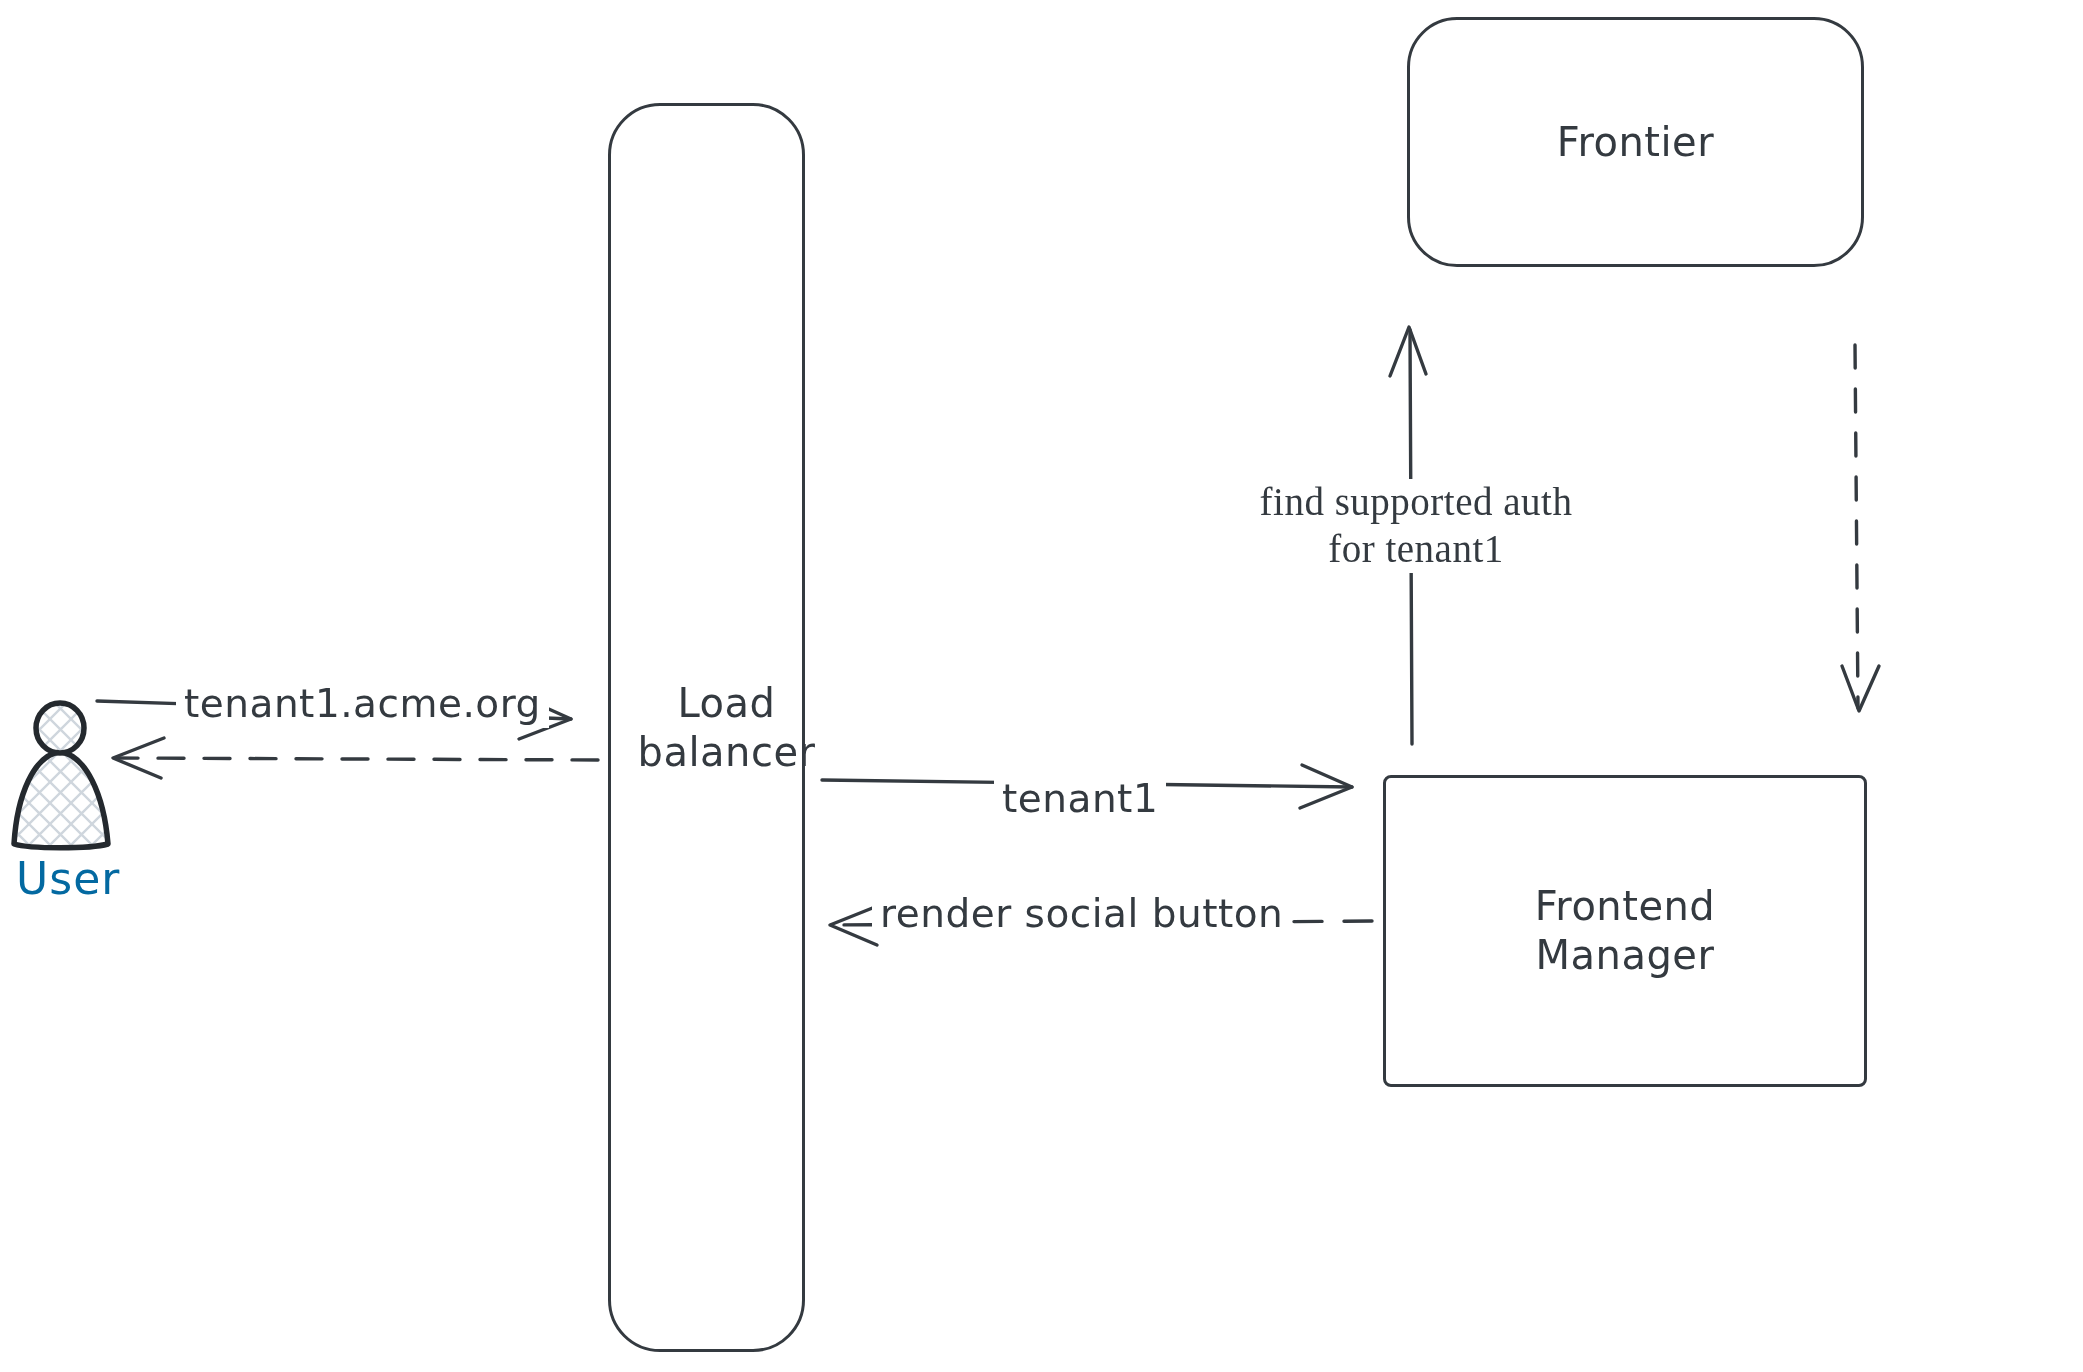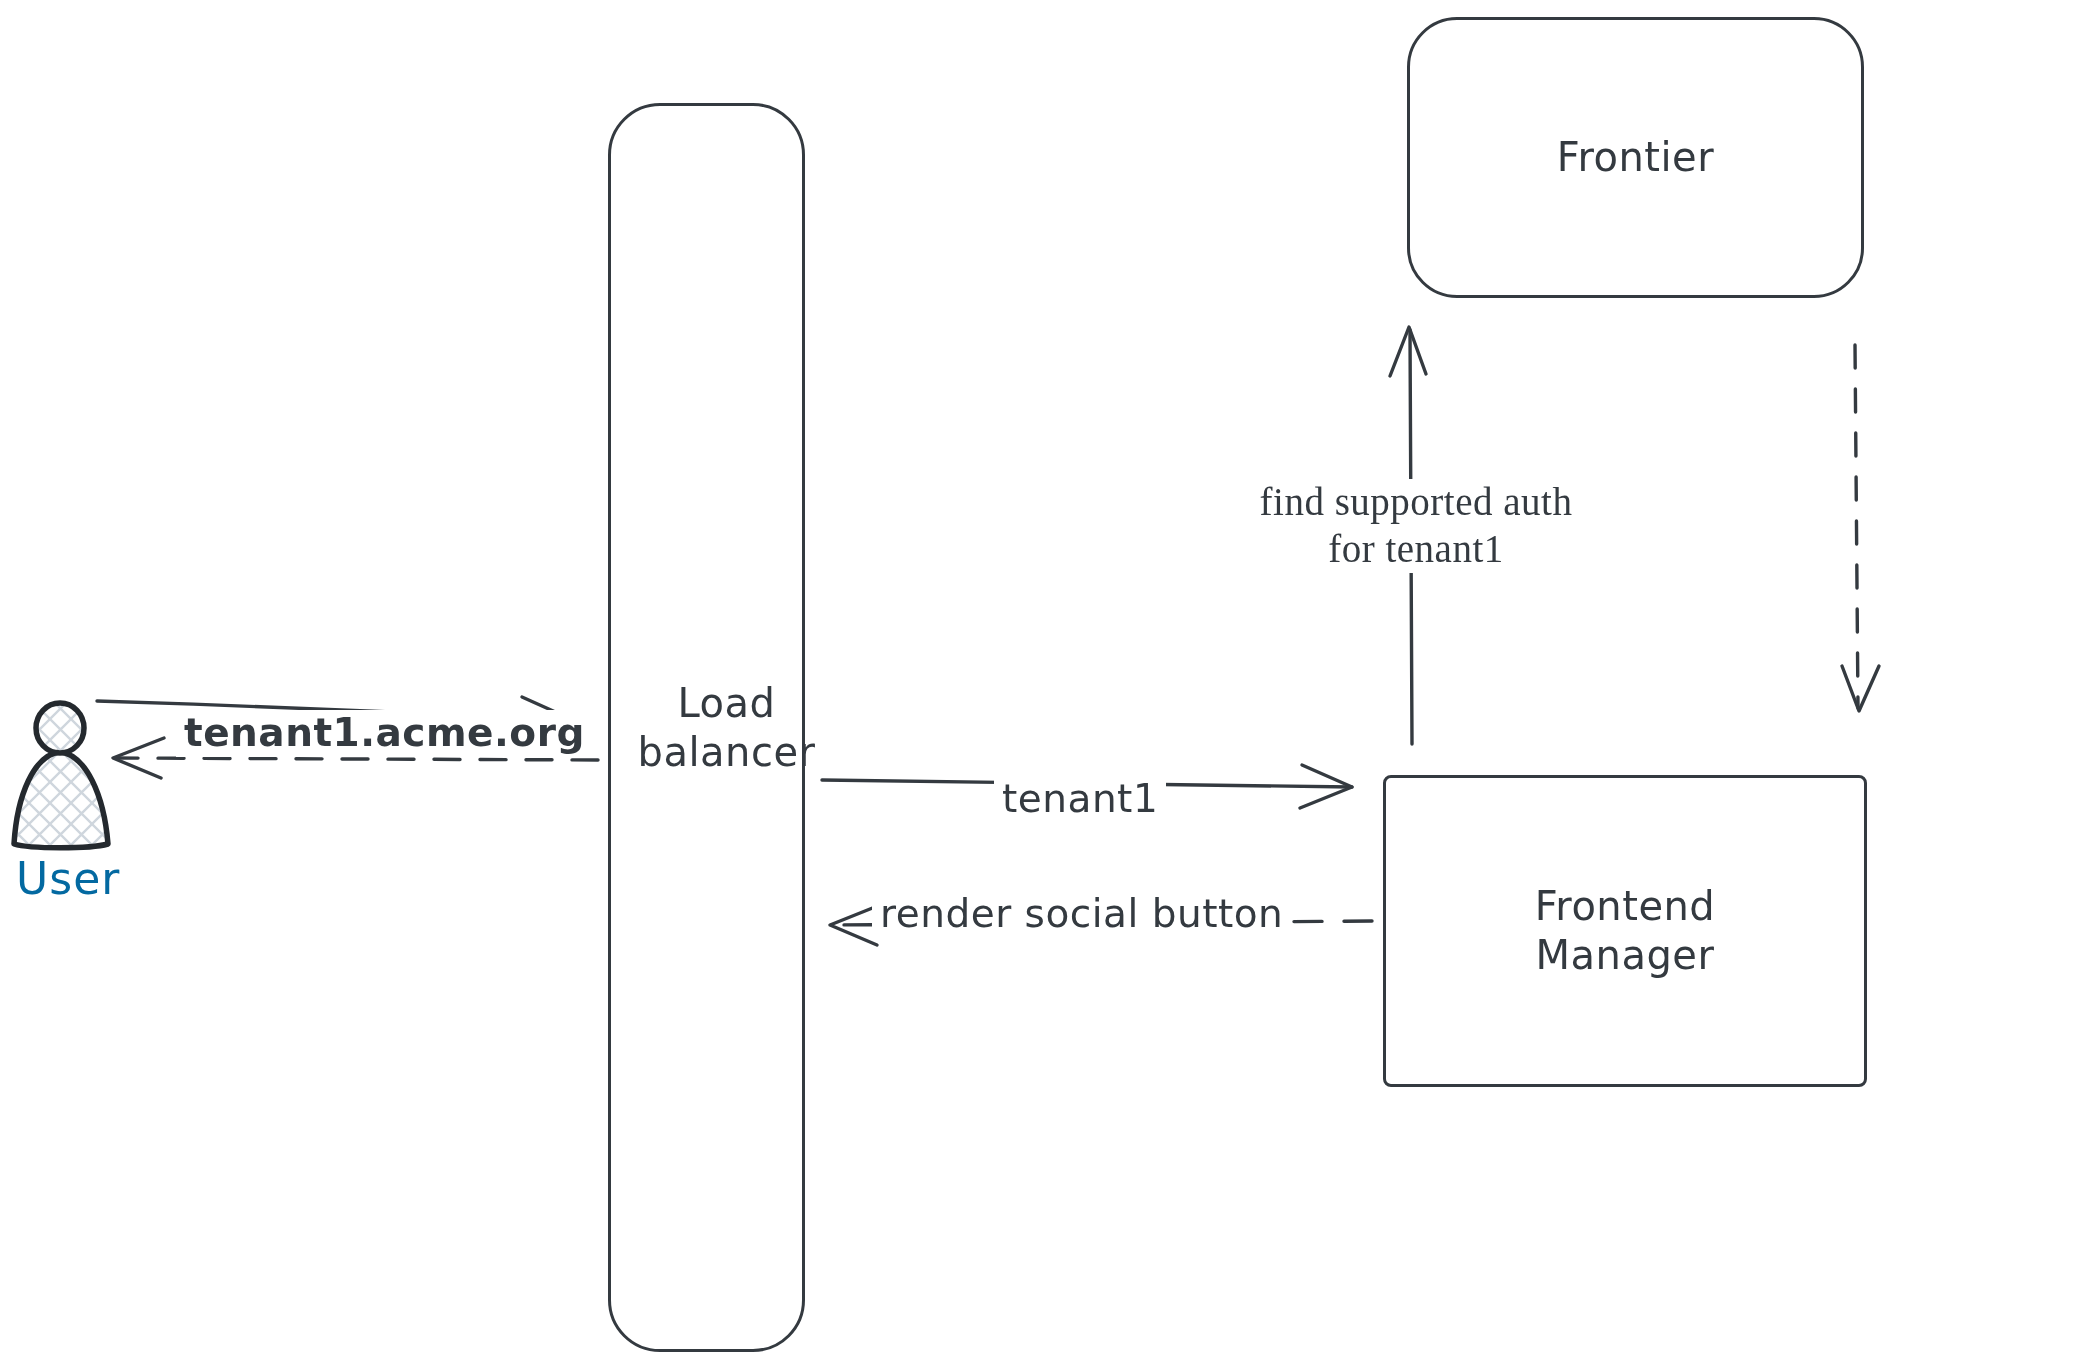--- a/index.html
+++ b/index.html
@@ -26,36 +26,36 @@
     display:flex;align-items:center;justify-content:center;
     text-align:center;
   }
   .node-label{
     font-size:40px;
     line-height:1.22;
     color:var(--stroke);
     letter-spacing:0.5px;
   }
   #node-load-balancer{left:608px;top:103px;width:197px;height:1249px;border-radius:52px;padding-left:40px;}
-  #node-frontier{left:1407px;top:17px;width:457px;height:281px;border-radius:50px;}
+  #node-frontier{left:1407px;top:17px;width:457px;height:250px;border-radius:50px;}
   #node-frontend-manager{left:1383px;top:775px;width:484px;height:312px;border-radius:8px;}
 
   .edge-label{
     position:absolute;
     background:var(--bg);
     font-size:39px;
     line-height:1.2;
     color:var(--stroke);
     white-space:nowrap;
     padding:0 8px;
     letter-spacing:0.5px;
   }
   .edge-label.centered{text-align:center;white-space:normal;}
 
-  #label-tenant1-acme{left:176px;top:710px;font-weight:bold;}
+  #label-tenant1-acme{left:176px;top:681px;}
   #label-tenant1{left:994px;top:776px;}
   #label-render-google{left:872px;top:891px;}
   #label-find-auth{left:1206px;top:479px;width:420px;font-family:Liberation Serif, serif;}
   #label-return-google{left:1652px;top:470px;width:400px;}
 
   #label-user{
     position:absolute;left:16px;top:853px;
     font-size:44px;color:#0369a1;letter-spacing:1px;
   }
 </style>

